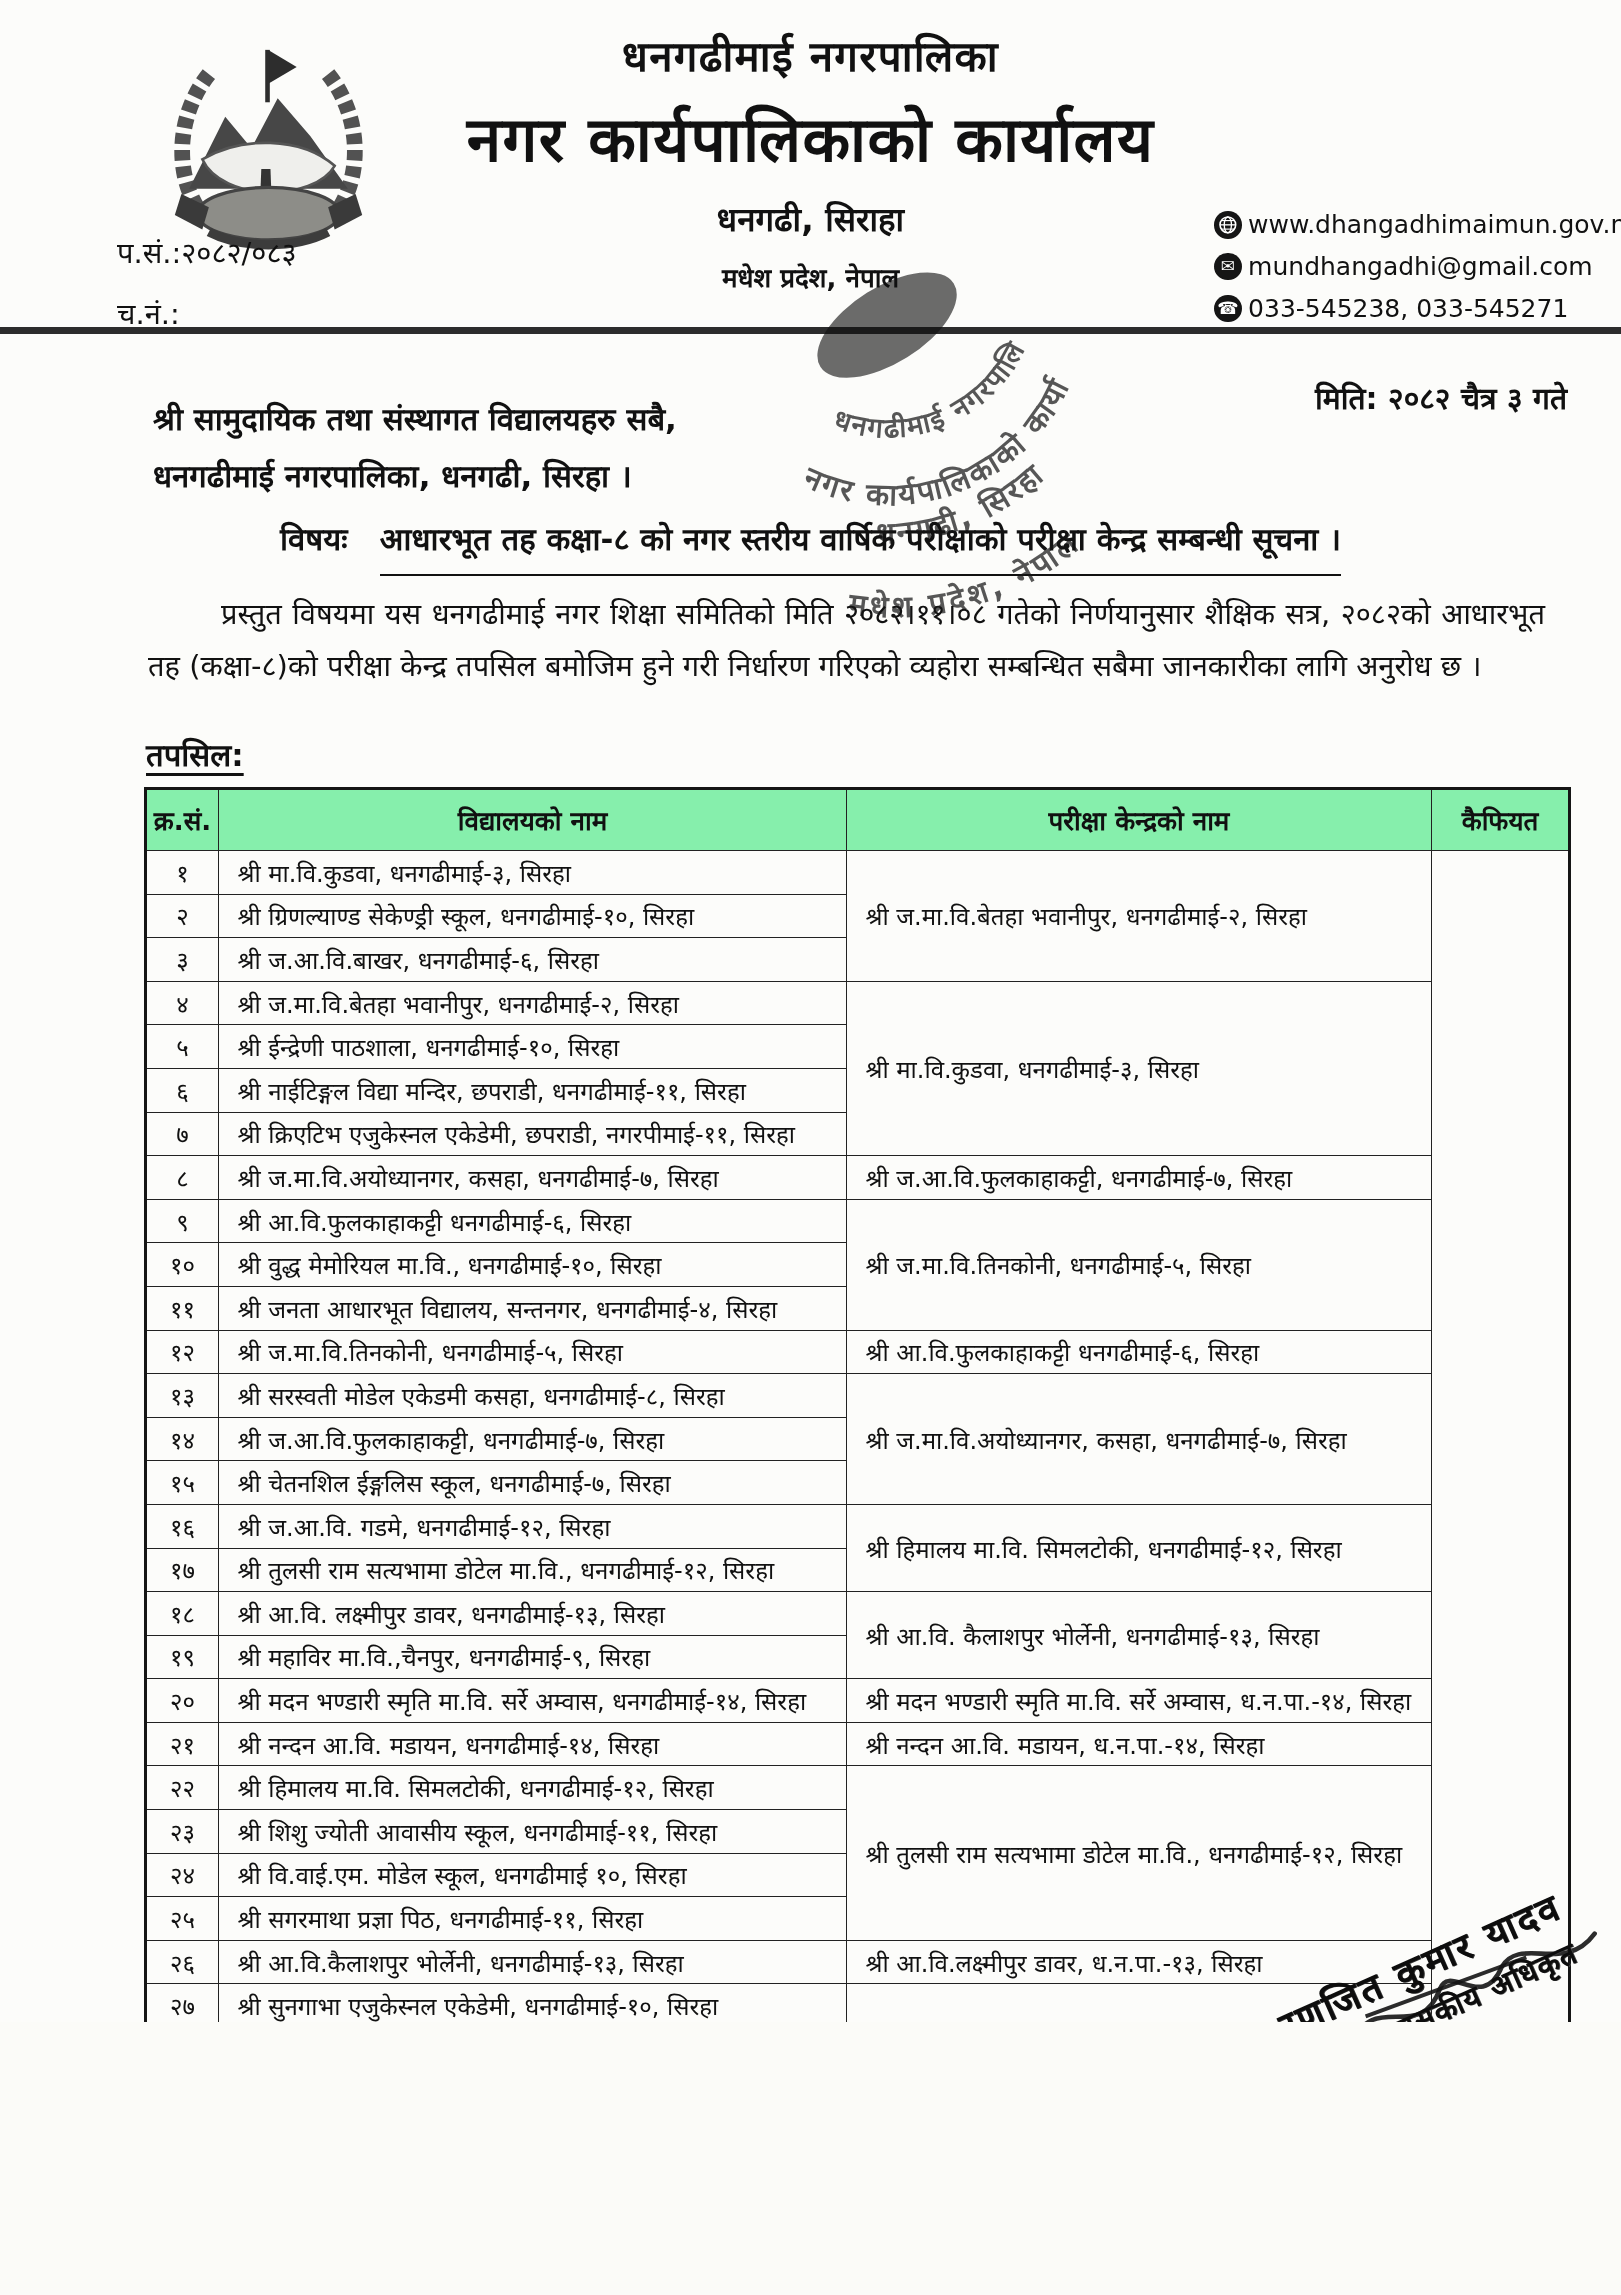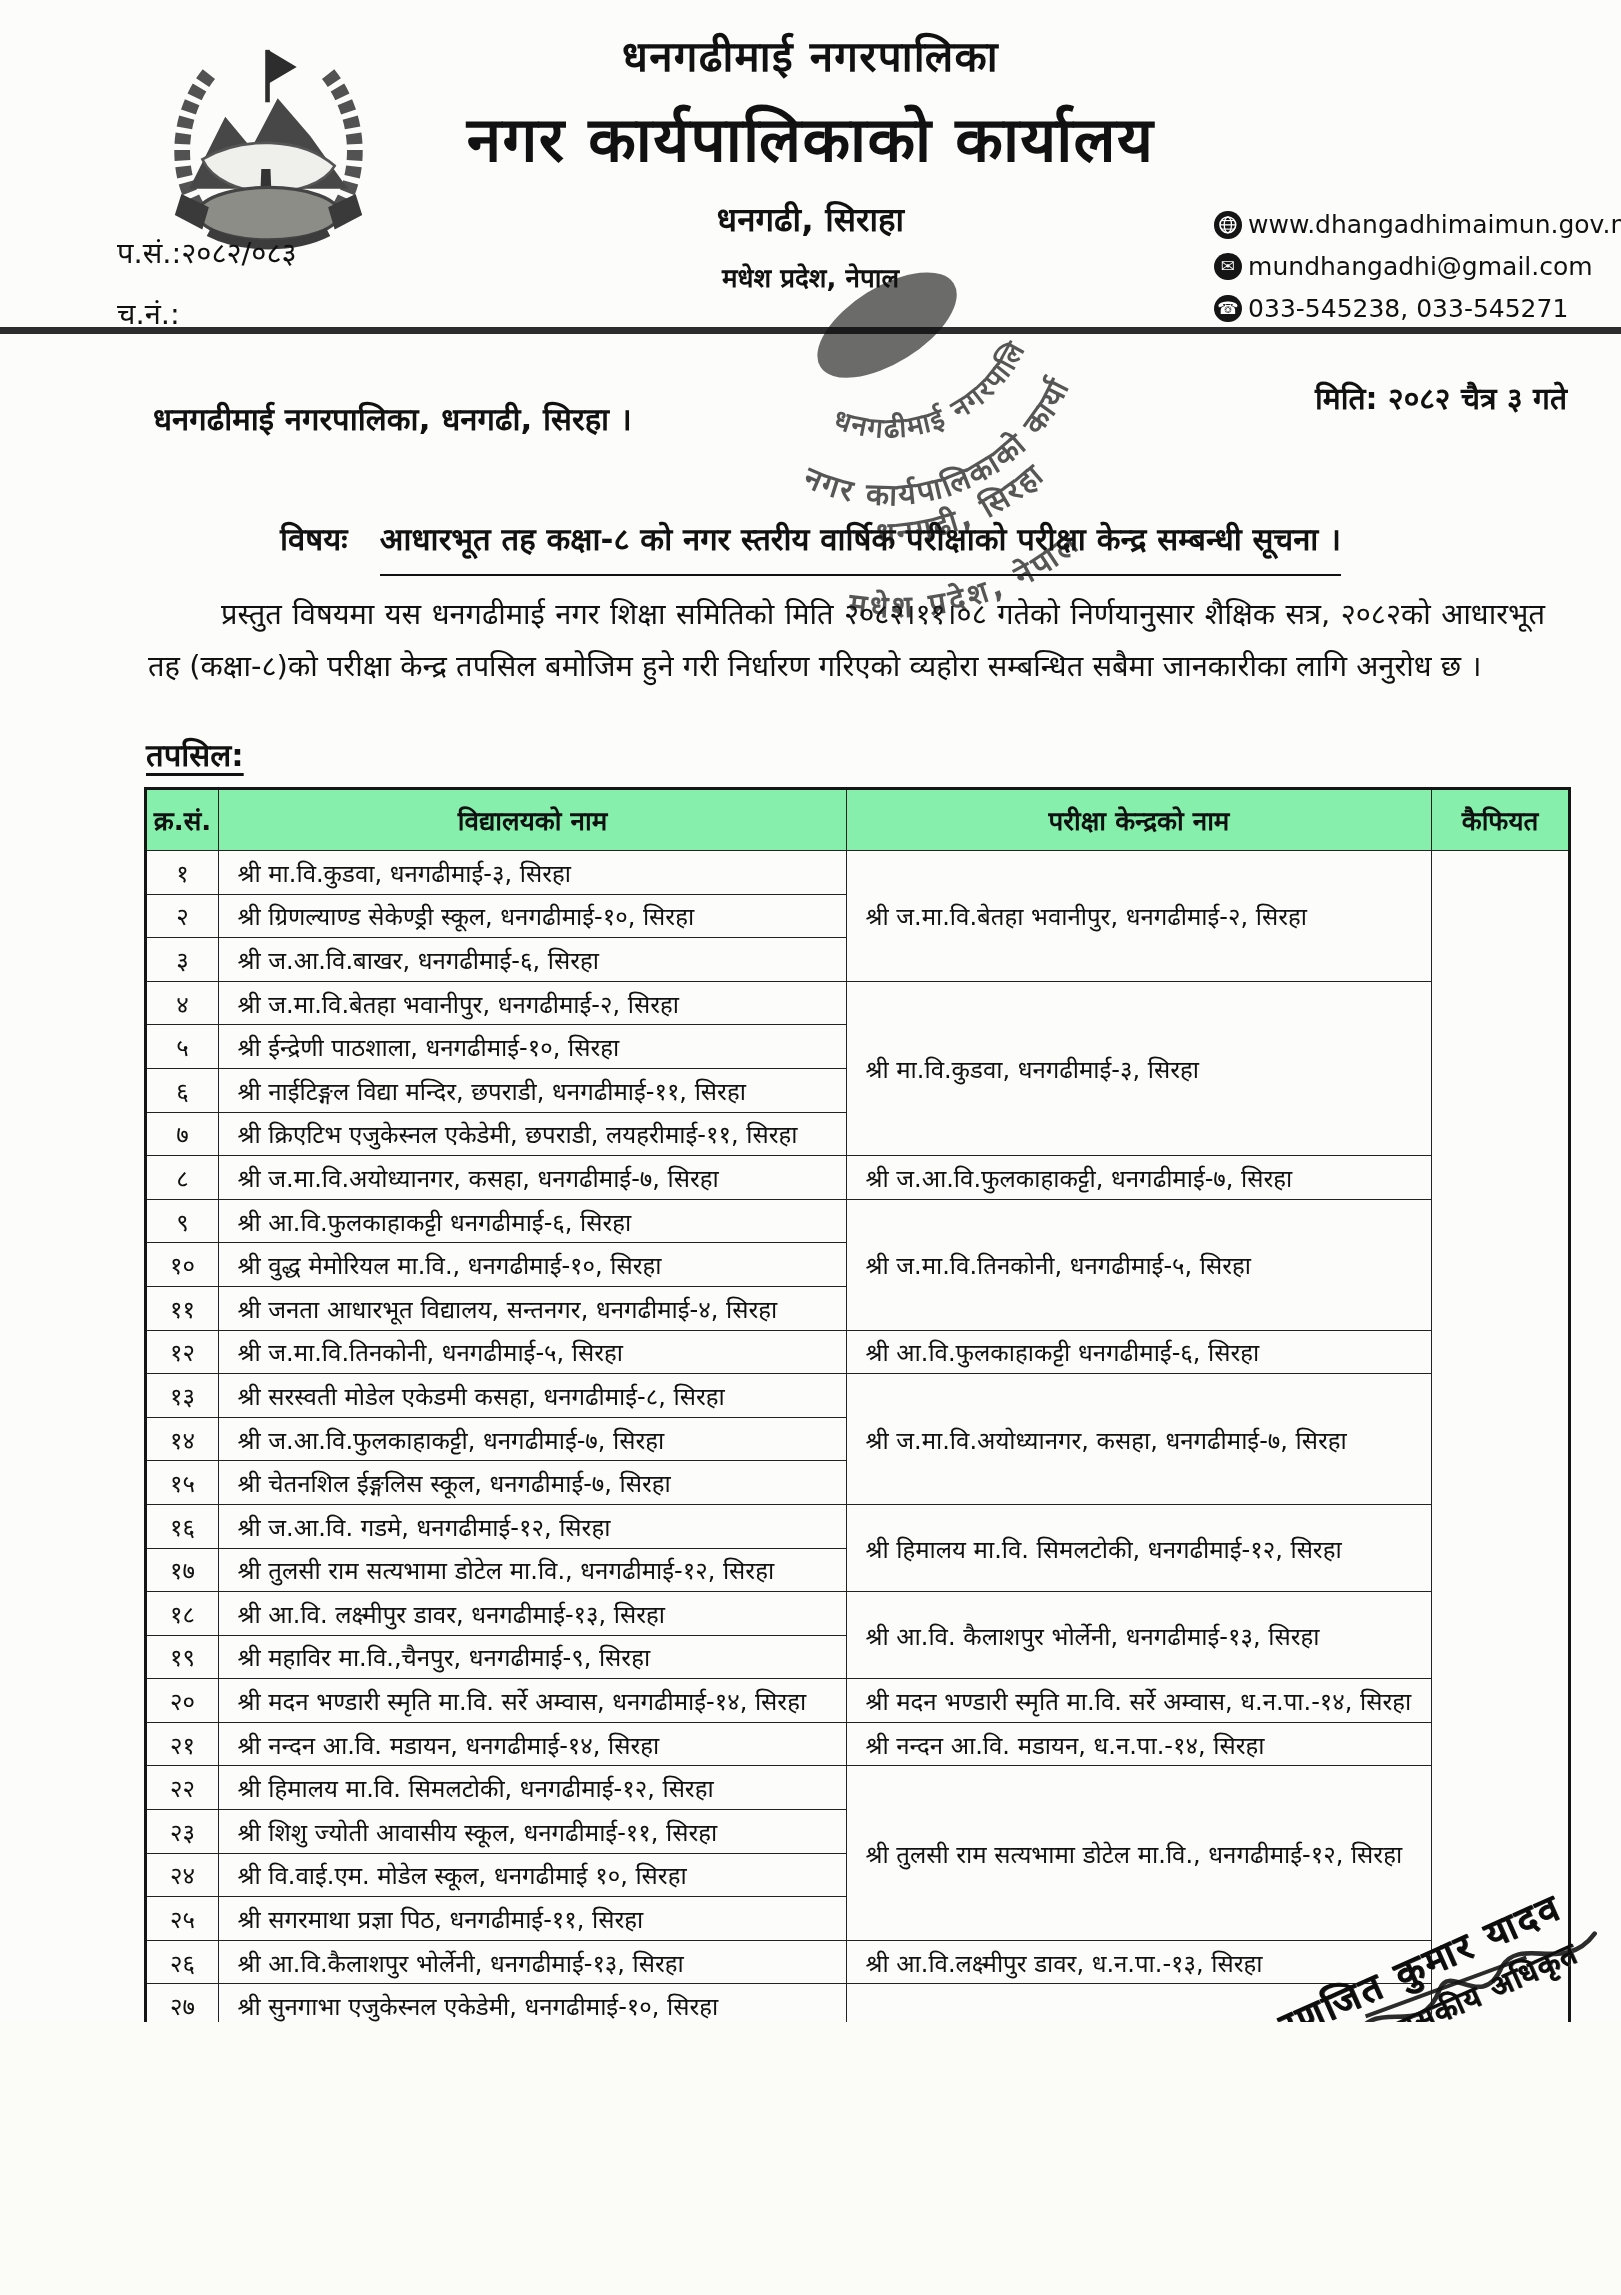--- a/index.html
+++ b/index.html
@@ -106,20 +106,21 @@
       <span class="cicon">☎</span>
       <span>033-545238, 033-545271</span>
     </div>
   </div>
 
   <div class="rule-top"></div>
 
   <div class="date-line">मिति: २०८२ चैत्र ३ गते</div>
 
   <div class="addressee">
+    <div>श्री सामुदायिक तथा संस्थागत विद्यालयहरु सबै,</div>
     <div>धनगढीमाई नगरपालिका, धनगढी, सिरहा ।</div>
   </div>
 
   <div class="subject-wrap">
     <span>विषयः</span>
     <span>&nbsp;</span>
     <span class="subject-underline">आधारभूत तह कक्षा-८ को नगर स्तरीय वार्षिक परीक्षाको परीक्षा केन्द्र सम्बन्धी सूचना ।</span>
   </div>
 
   <div class="body-para">प्रस्तुत विषयमा यस धनगढीमाई नगर शिक्षा समितिको मिति २०८२।११।०८ गतेको निर्णयानुसार शैक्षिक सत्र, २०८२को आधारभूत तह (कक्षा-८)को परीक्षा केन्द्र तपसिल बमोजिम हुने गरी निर्धारण गरिएको व्यहोरा सम्बन्धित सबैमा जानकारीका लागि अनुरोध छ ।</div>
@@ -164,21 +165,21 @@
         <tr>
           <td class="sn">५</td>
           <td class="school">श्री ईन्द्रेणी पाठशाला, धनगढीमाई-१०, सिरहा</td>
         </tr>
         <tr>
           <td class="sn">६</td>
           <td class="school">श्री नाईटिङ्गल विद्या मन्दिर, छपराडी, धनगढीमाई-११, सिरहा</td>
         </tr>
         <tr>
           <td class="sn">७</td>
-          <td class="school">श्री क्रिएटिभ एजुकेस्नल एकेडेमी, छपराडी, लयहरीमाई-११, सिरहा</td>
+          <td class="school">श्री क्रिएटिभ एजुकेस्नल एकेडेमी, छपराडी, नगरपीमाई-११, सिरहा</td>
         </tr>
         <tr>
           <td class="sn">८</td>
           <td class="school">श्री ज.मा.वि.अयोध्यानगर, कसहा, धनगढीमाई-७, सिरहा</td>
           <td class="center" rowspan="1">श्री ज.आ.वि.फुलकाहाकट्टी, धनगढीमाई-७, सिरहा</td>
         </tr>
         <tr>
           <td class="sn">९</td>
           <td class="school">श्री आ.वि.फुलकाहाकट्टी धनगढीमाई-६, सिरहा</td>
           <td class="center" rowspan="3">श्री ज.मा.वि.तिनकोनी, धनगढीमाई-५, सिरहा</td>

